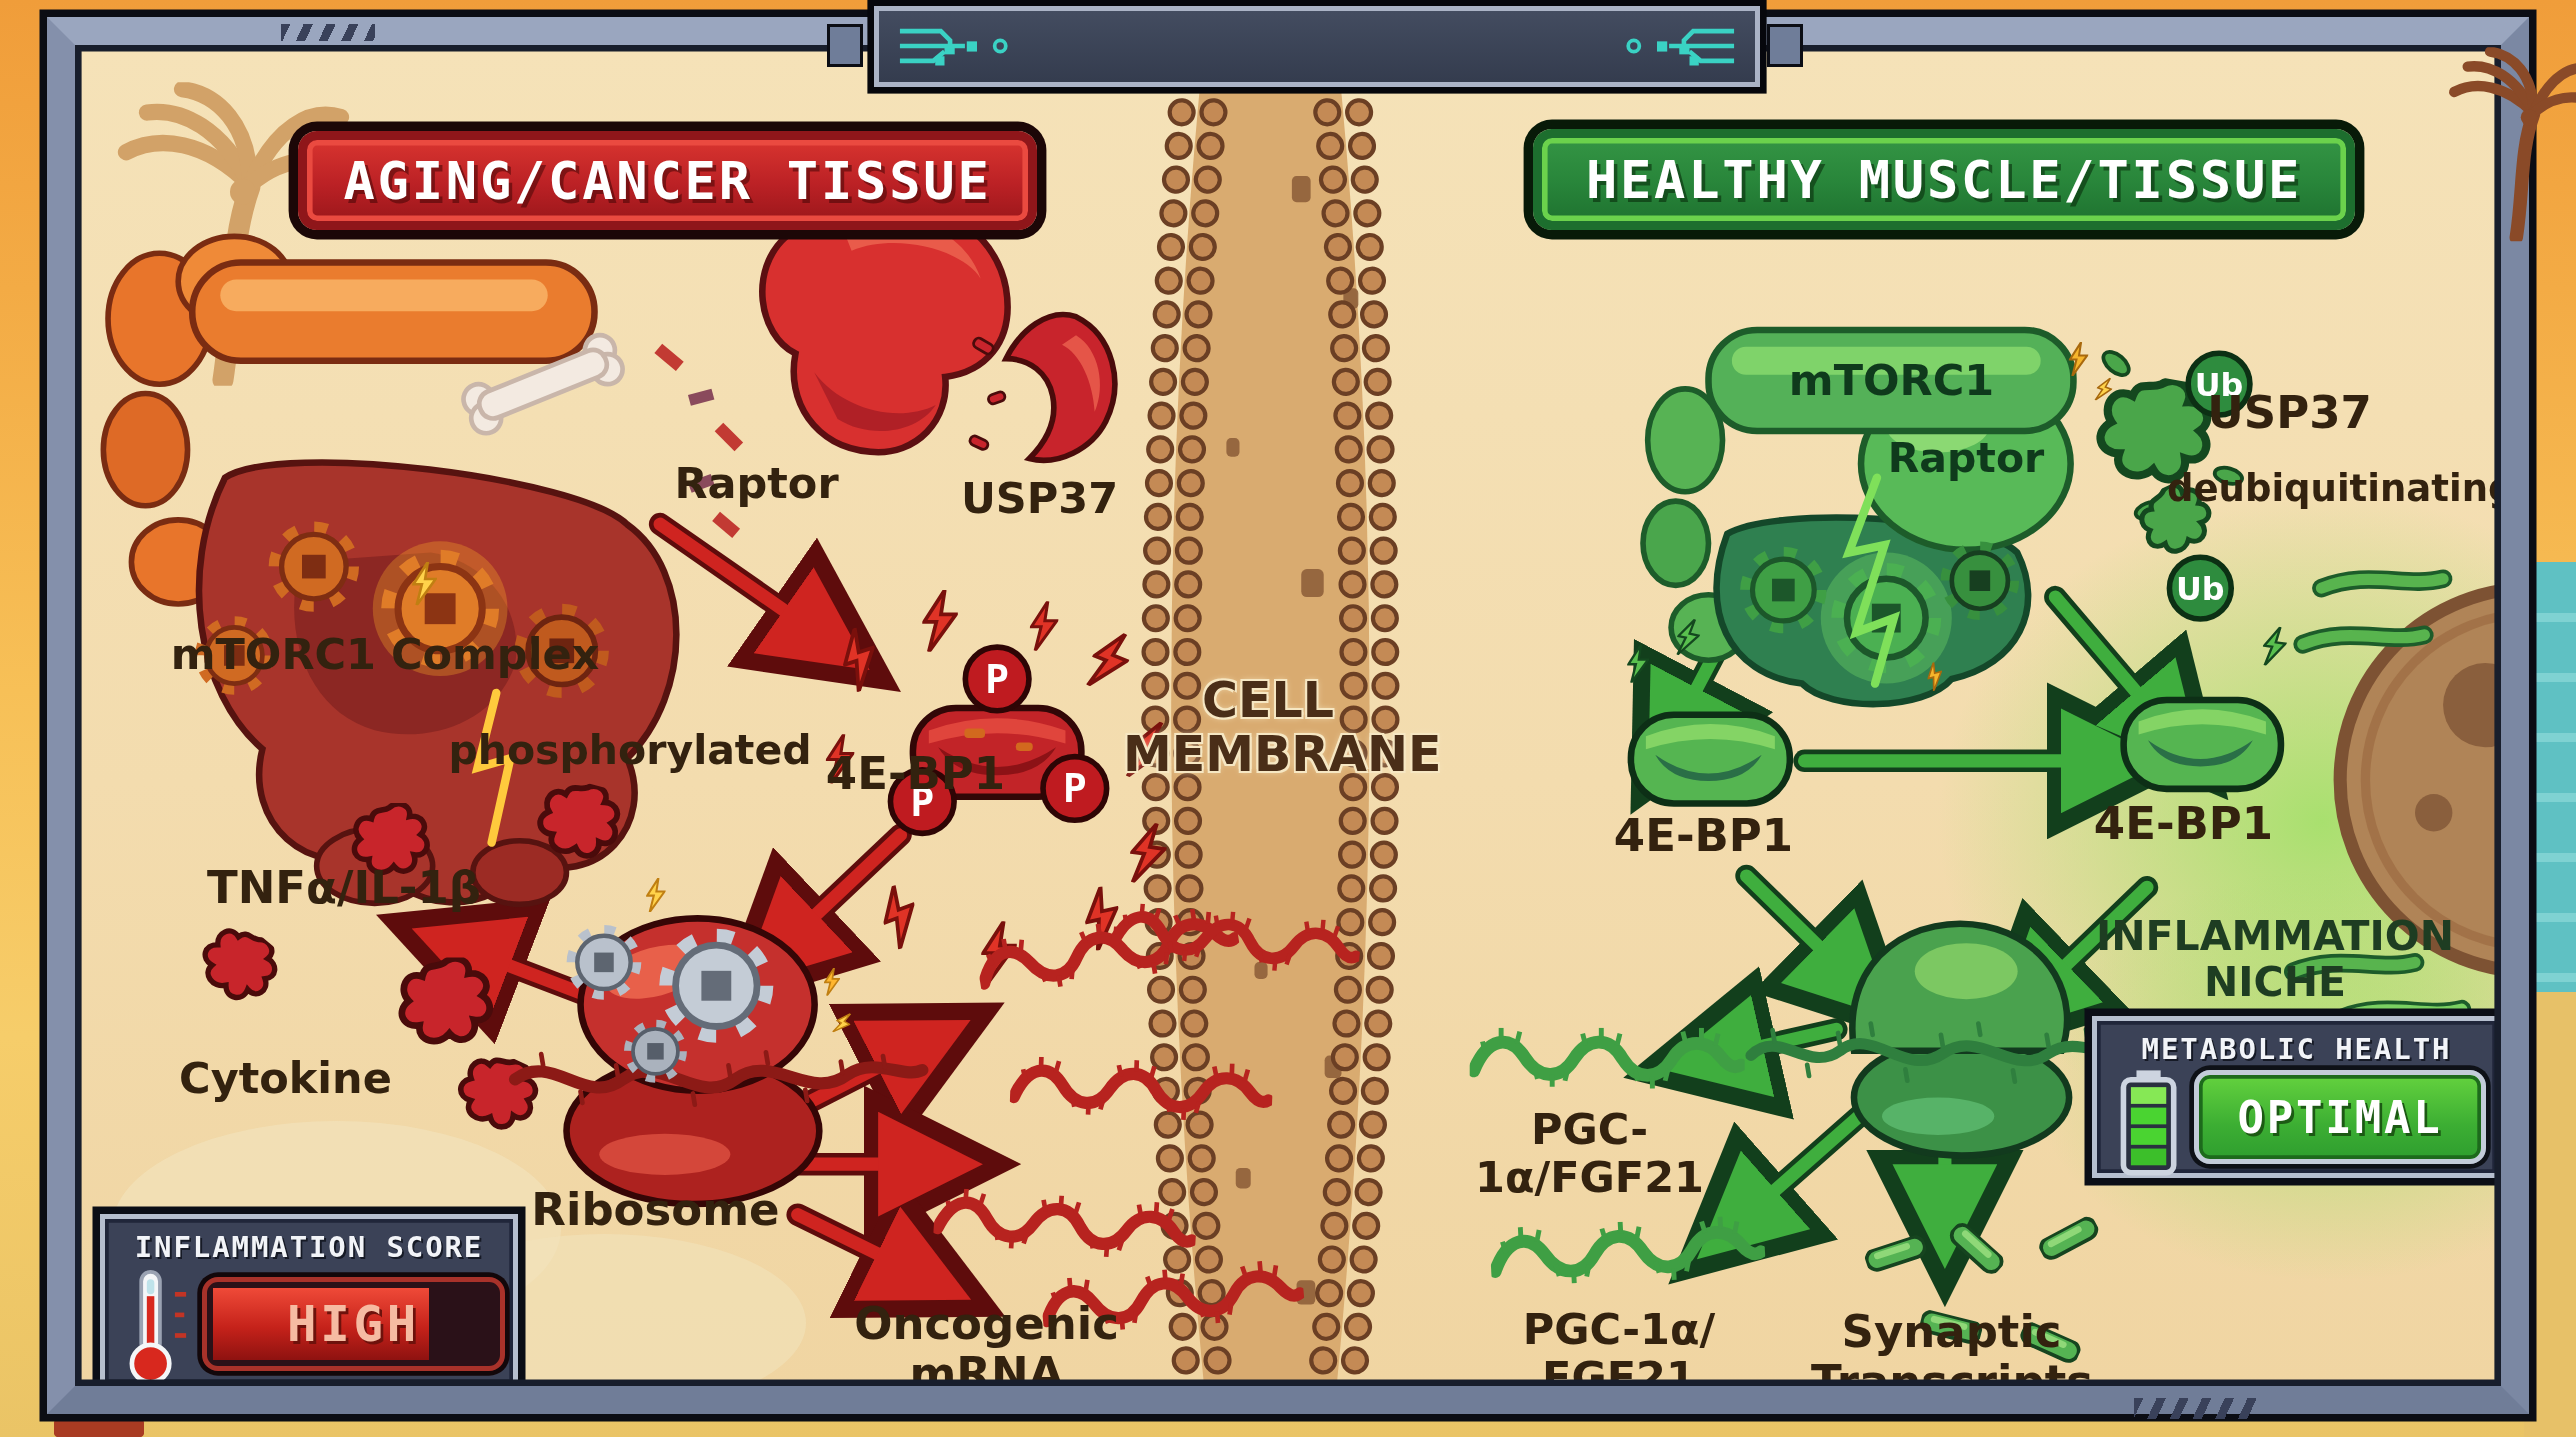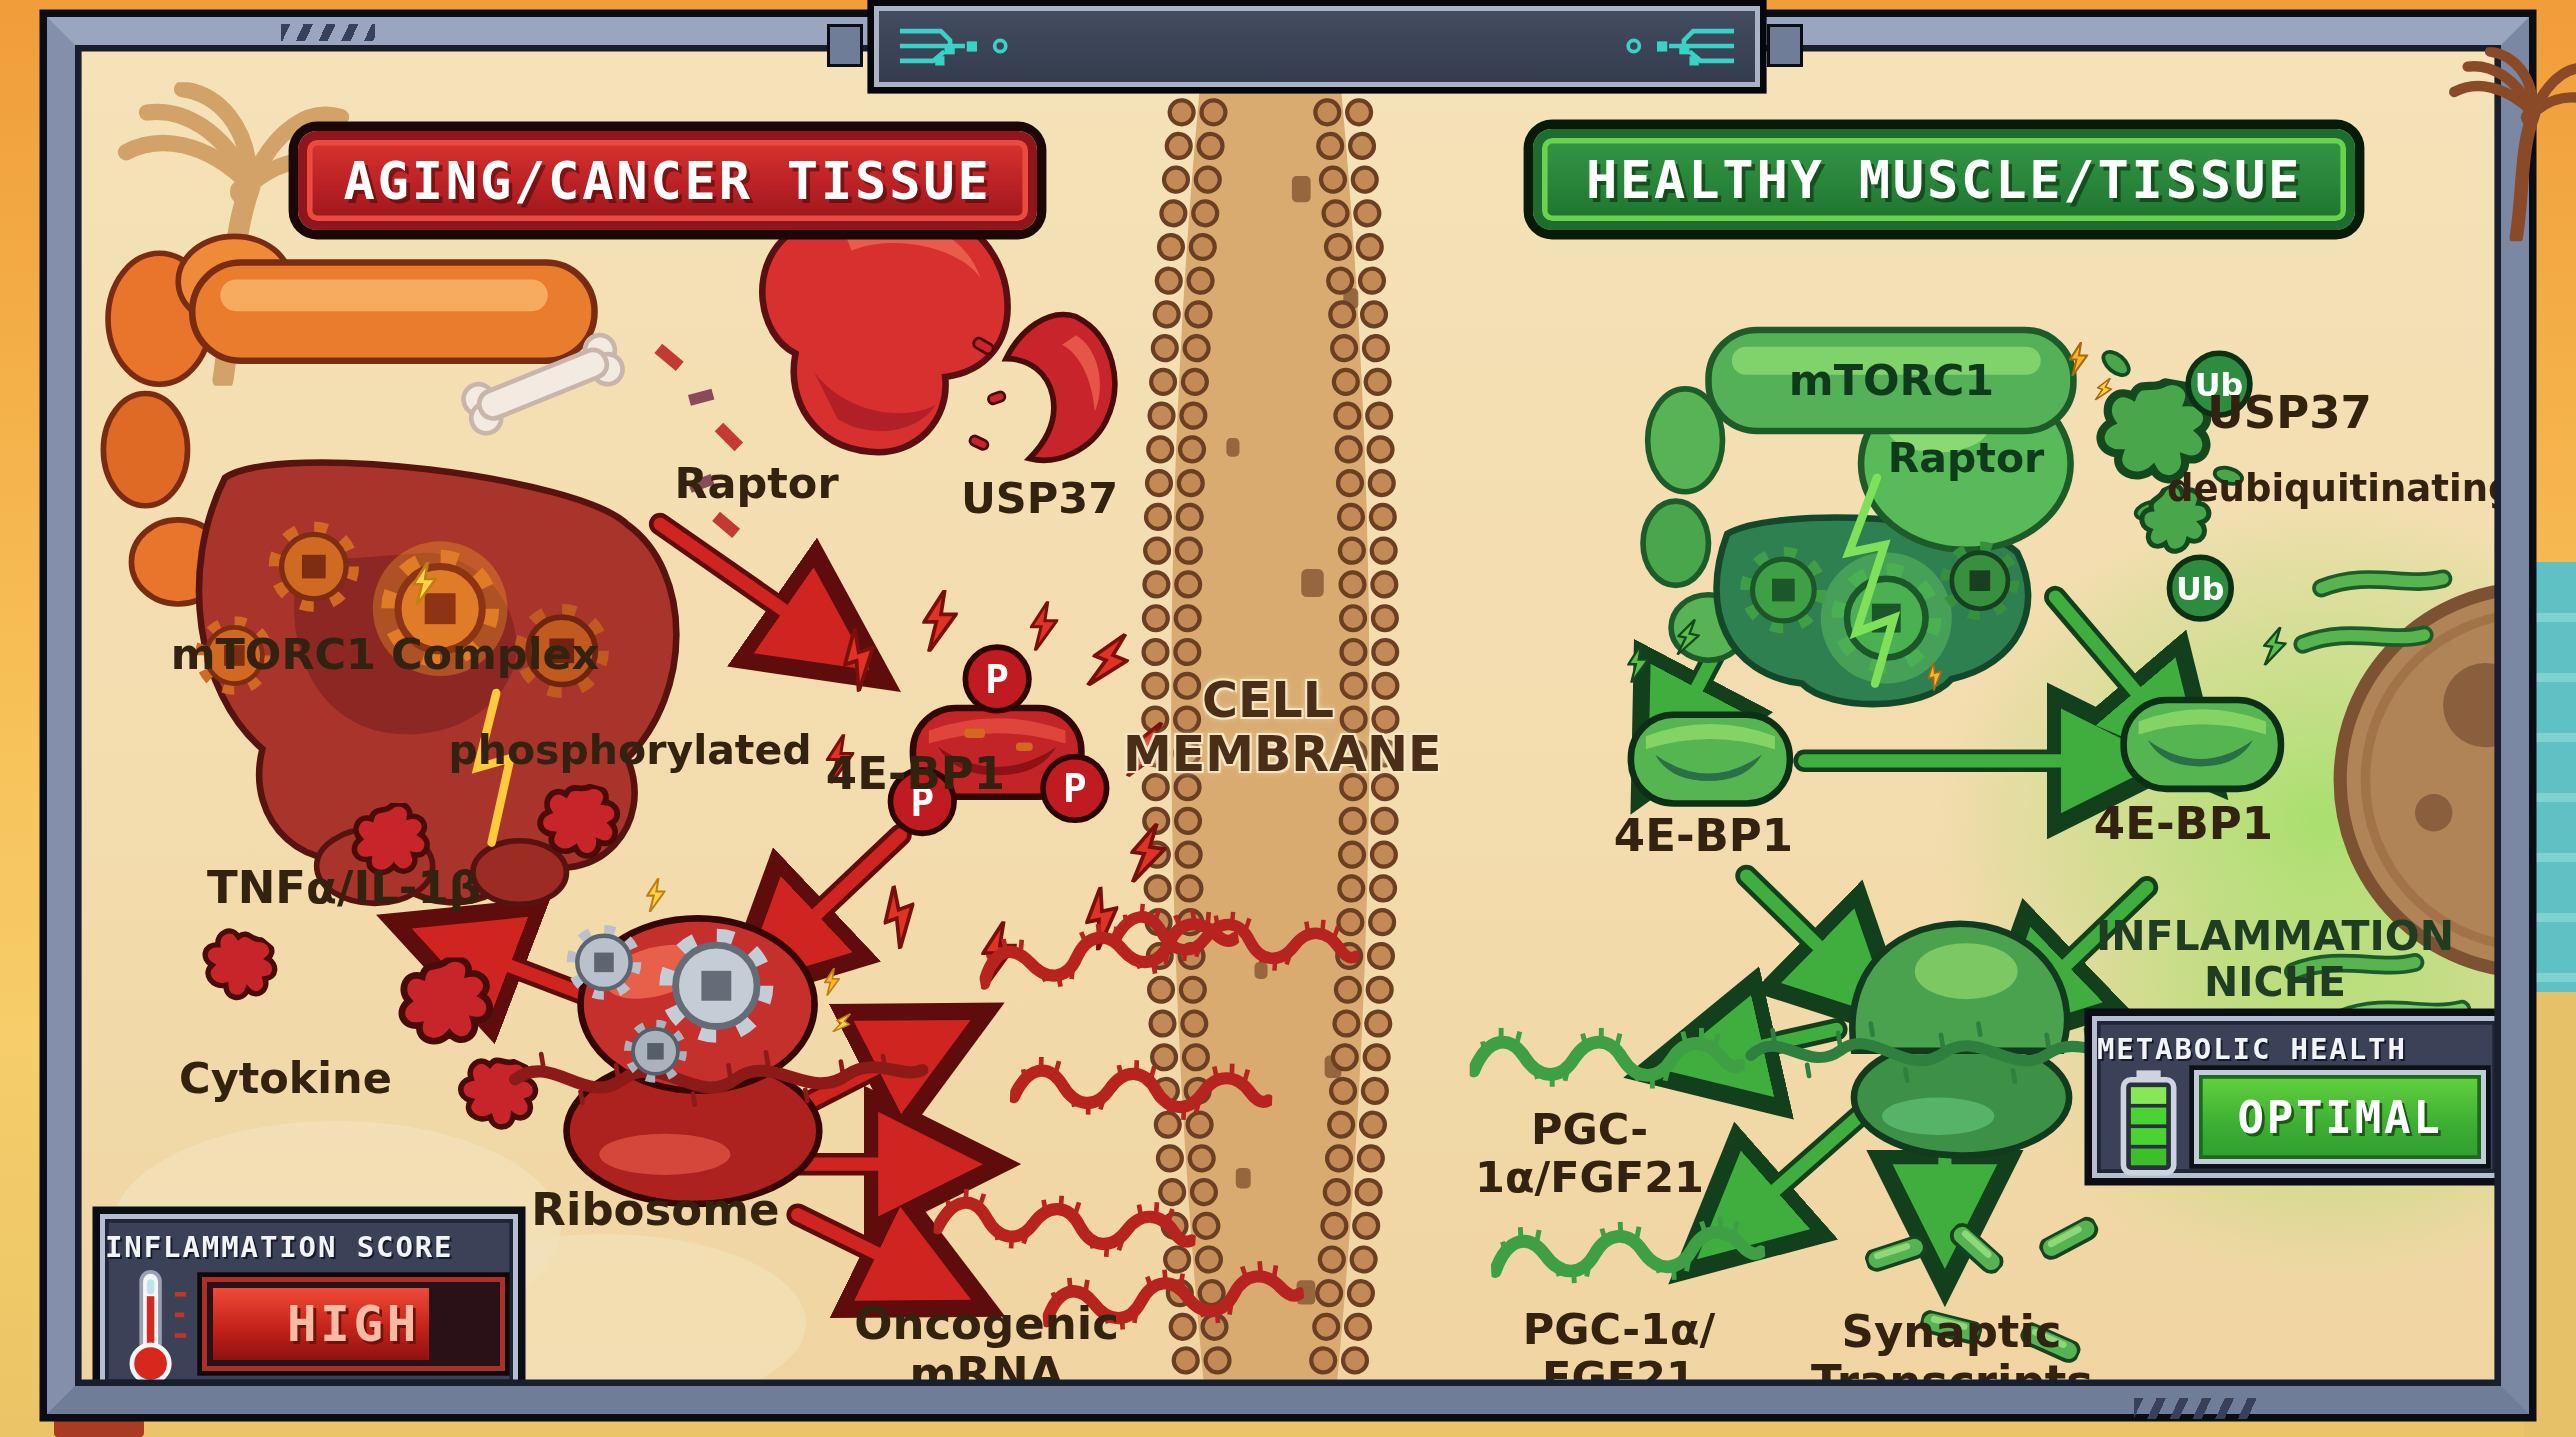--- a/index.html
+++ b/index.html
@@ -46,25 +46,25 @@
   
   .mem-text{position:absolute;left:1048px;top:629px;width:290px;text-align:center;font-weight:bold;
     font-size:49px;line-height:1.1;color:#4a2e18;
     text-shadow:0 0 7.5px #f6e7c3,1.9px 1.9px 0 #f6e7c3,-1.9px 1.9px 0 #f6e7c3,1.9px -1.9px 0 #f6e7c3,-1.9px -1.9px 0 #f6e7c3;}
   
   .glow{position:absolute;border-radius:50%;pointer-events:none;}
   .dune{position:absolute;border-radius:50%;background:#f2e3bb;}
   
   .hud{position:absolute;box-sizing:border-box;background:#3b4257;border:5.6px solid #b6bfcf;
     box-shadow:0 0 0 7.5px #0b0e16, inset 0 0 0 3.7px #20263a;}
-  .hud-title{position:absolute;left:0;right:0;top:11.2px;text-align:left;
+  .hud-title{position:absolute;left:0;right:0;top:11.2px;text-align:center;
     font-family:"DejaVu Sans Mono",monospace;font-weight:bold;font-size:29px;letter-spacing:1.9px;color:#f2f4f8;
     text-shadow:1.9px 1.9px 0 #161a26;}
   .hud-icon{position:absolute;}
-  .bar{position:absolute;box-sizing:border-box;}
+  .bar{position:absolute;box-sizing:border-box;border-radius:16px;}
   .bar-label{position:absolute;inset:0;display:flex;align-items:center;justify-content:center;
     font-family:"DejaVu Sans Mono",monospace;font-weight:bold;}
   .inflam-bar{left:97px;top:58px;width:303px;height:94px;background:#2a1118;
     border:5.6px solid #a8322a;box-shadow:0 0 0 4.7px #12070a;}
   .inflam-fill{position:absolute;left:5.6px;top:5.6px;bottom:5.6px;width:74%;
     background:linear-gradient(180deg,#ef4a38 0%,#c5221a 55%,#8e1210 100%);}
   .inflam-bar .bar-label{font-size:49px;color:#f6bba2;text-shadow:2.8px 2.8px 0 #6e120c;letter-spacing:3.7px;}
   .optimal-bar{left:97px;top:49px;width:292px;height:94px;
     background:linear-gradient(180deg,#64d23e 0%,#3cae33 60%,#2f9e2f 100%);
     border:5.6px solid #c3ccd9;box-shadow:0 0 0 4.7px #0e1117, inset 0 0 0 3.7px #1d6a1c;}

